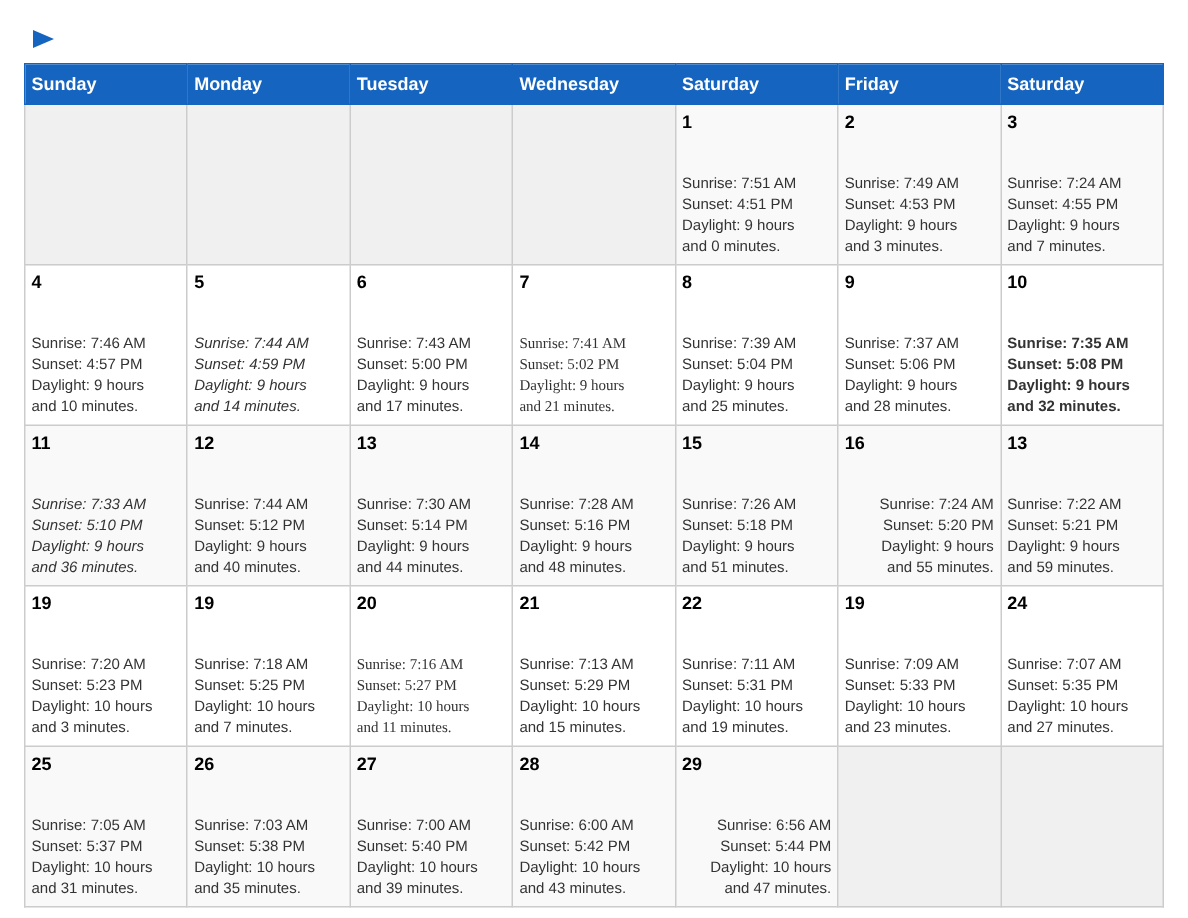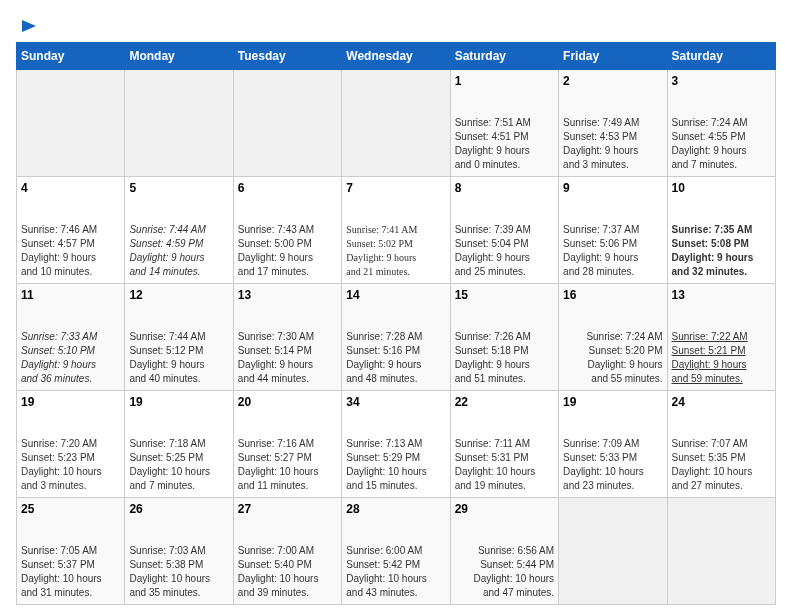--- a/index.html
+++ b/index.html
@@ -228,21 +228,21 @@
         </td>
         <td>
           <span class="day-num">16</span>
           <div class="day-info" style="white-space: pre-line; text-align: right;">Sunrise: 7:24 AM
 Sunset: 5:20 PM
 Daylight: 9 hours
 and 55 minutes.</div>
         </td>
         <td>
           <span class="day-num">13</span>
-          <div class="day-info" style="white-space: pre-line; text-decoration: underline;">Sunrise: 7:22 AM
+          <div class="day-info" style="white-space: pre-line;">Sunrise: 7:22 AM
 Sunset: 5:21 PM
 Daylight: 9 hours
 and 59 minutes.</div>
         </td>
       </tr>
       <tr>
         <td>
           <span class="day-num">19</span>
           <div class="day-info" style="white-space: pre-line;">Sunrise: 7:20 AM
 Sunset: 5:23 PM
@@ -251,27 +251,27 @@
         </td>
         <td>
           <span class="day-num">19</span>
           <div class="day-info" style="white-space: pre-line;">Sunrise: 7:18 AM
 Sunset: 5:25 PM
 Daylight: 10 hours
 and 7 minutes.</div>
         </td>
         <td>
           <span class="day-num">20</span>
-          <div class="day-info" style="white-space: pre-line;">Sunrise: 7:16 AM
+          <div class="day-info" style="white-space: pre-line; font-family: Liberation Serif, serif;">Sunrise: 7:16 AM
 Sunset: 5:27 PM
 Daylight: 10 hours
 and 11 minutes.</div>
         </td>
         <td>
-          <span class="day-num">34</span>
+          <span class="day-num">21</span>
           <div class="day-info" style="white-space: pre-line;">Sunrise: 7:13 AM
 Sunset: 5:29 PM
 Daylight: 10 hours
 and 15 minutes.</div>
         </td>
         <td>
           <span class="day-num">22</span>
           <div class="day-info" style="white-space: pre-line;">Sunrise: 7:11 AM
 Sunset: 5:31 PM
 Daylight: 10 hours

